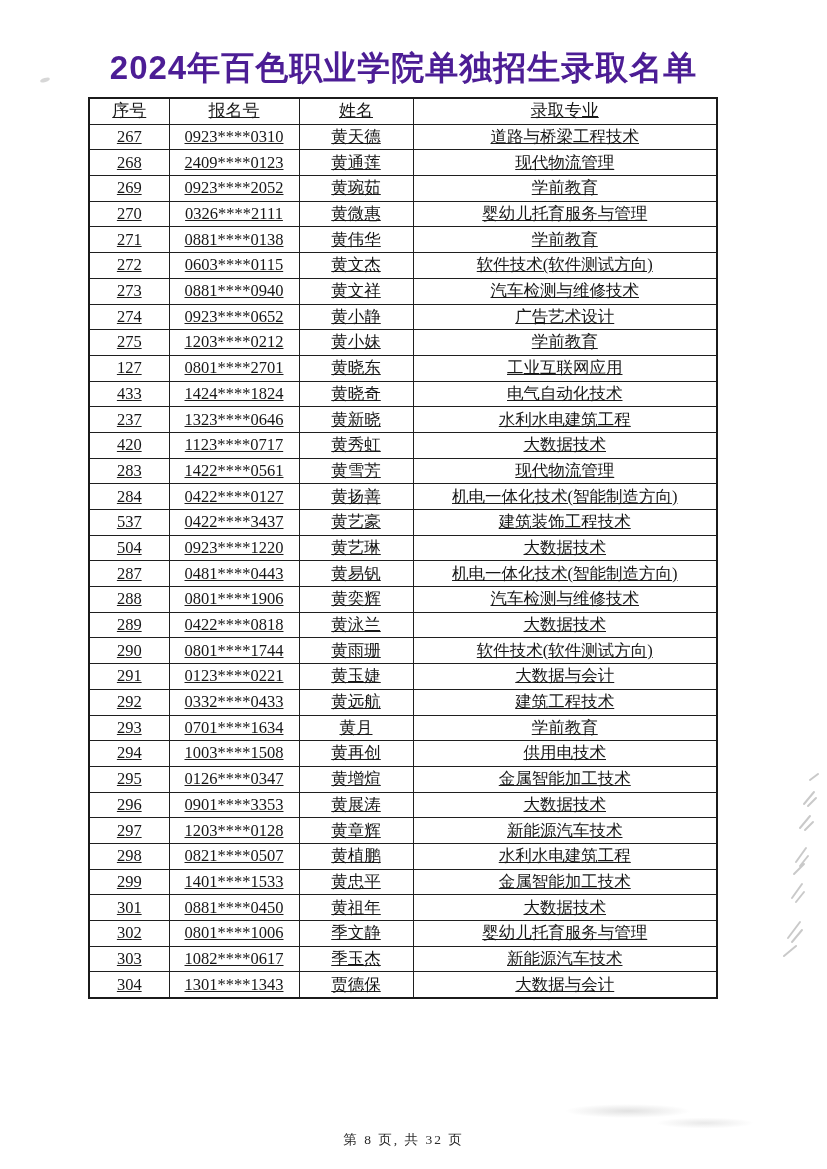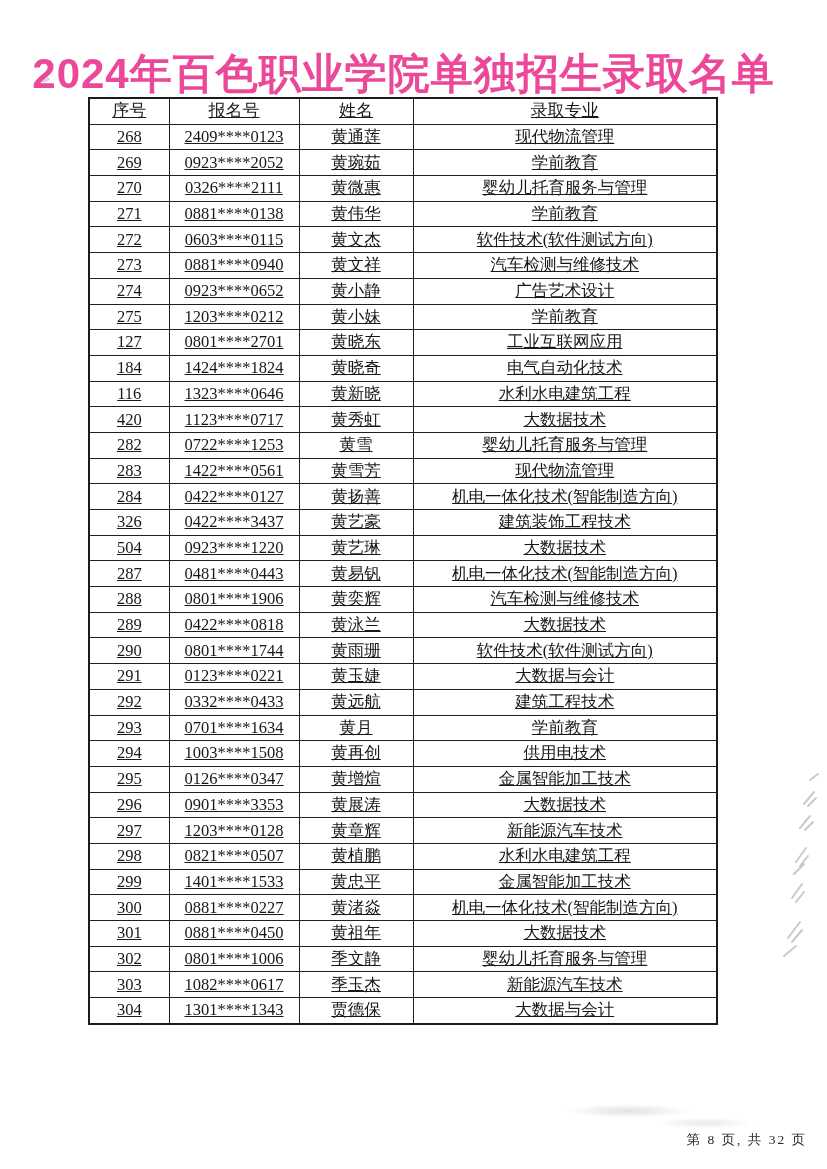--- a/index.html
+++ b/index.html
@@ -16,23 +16,23 @@
     color: #1a1a1a;
   }
   .page-title {
     position: absolute;
     top: 46px;
     left: 0;
     width: 807px;
     text-align: center;
     font-family: "Liberation Sans", sans-serif;
     font-weight: 900;
-    font-size: 42px;
+    font-size: 33px;
     letter-spacing: 1px;
-    color: #ec4899;
+    color: #4c1d95;
     margin: 0;
   }
   .admission-table {
     position: absolute;
     left: 88px;
     top: 97px;
     width: 628px;
     border-collapse: collapse;
     table-layout: fixed;
     border: 2.4px solid #1b1b1b;
@@ -57,21 +57,21 @@
   }
   col.c-no   { width: 80px;  }
   col.c-reg  { width: 130px; }
   col.c-name { width: 114px; }
   col.c-major{ width: 304px; }
   .page-footer {
     position: absolute;
     top: 1131px;
     left: 0;
     width: 807px;
-    text-align: right;
+    text-align: center;
     font-size: 13.5px;
     color: #2a2a2a;
     letter-spacing: 2px;
   }
   .scan-artifact-right {
     position: absolute;
     left: 780px;
     top: 770px;
     width: 45px;
     height: 200px;
@@ -118,20 +118,26 @@
   <thead>
     <tr>
         <th>序号</th>
         <th>报名号</th>
         <th>姓名</th>
         <th>录取专业</th>
       </tr>
   </thead>
   <tbody>
       <tr>
+        <td>267</td>
+        <td>0923****0310</td>
+        <td>黄天德</td>
+        <td>道路与桥梁工程技术</td>
+      </tr>
+      <tr>
         <td>268</td>
         <td>2409****0123</td>
         <td>黄通莲</td>
         <td>现代物流管理</td>
       </tr>
       <tr>
         <td>269</td>
         <td>0923****2052</td>
         <td>黄琬茹</td>
         <td>学前教育</td>
@@ -172,57 +178,51 @@
         <td>黄小妹</td>
         <td>学前教育</td>
       </tr>
       <tr>
         <td>127</td>
         <td>0801****2701</td>
         <td>黄晓东</td>
         <td>工业互联网应用</td>
       </tr>
       <tr>
-        <td>184</td>
+        <td>433</td>
         <td>1424****1824</td>
         <td>黄晓奇</td>
         <td>电气自动化技术</td>
       </tr>
       <tr>
-        <td>116</td>
+        <td>237</td>
         <td>1323****0646</td>
         <td>黄新晓</td>
         <td>水利水电建筑工程</td>
       </tr>
       <tr>
         <td>420</td>
         <td>1123****0717</td>
         <td>黄秀虹</td>
         <td>大数据技术</td>
-      </tr>
-      <tr>
-        <td>282</td>
-        <td>0722****1253</td>
-        <td>黄雪</td>
-        <td>婴幼儿托育服务与管理</td>
       </tr>
       <tr>
         <td>283</td>
         <td>1422****0561</td>
         <td>黄雪芳</td>
         <td>现代物流管理</td>
       </tr>
       <tr>
         <td>284</td>
         <td>0422****0127</td>
         <td>黄扬善</td>
         <td>机电一体化技术(智能制造方向)</td>
       </tr>
       <tr>
-        <td>326</td>
+        <td>537</td>
         <td>0422****3437</td>
         <td>黄艺豪</td>
         <td>建筑装饰工程技术</td>
       </tr>
       <tr>
         <td>504</td>
         <td>0923****1220</td>
         <td>黄艺琳</td>
         <td>大数据技术</td>
       </tr>
@@ -296,26 +296,20 @@
         <td>298</td>
         <td>0821****0507</td>
         <td>黄植鹏</td>
         <td>水利水电建筑工程</td>
       </tr>
       <tr>
         <td>299</td>
         <td>1401****1533</td>
         <td>黄忠平</td>
         <td>金属智能加工技术</td>
-      </tr>
-      <tr>
-        <td>300</td>
-        <td>0881****0227</td>
-        <td>黄渚焱</td>
-        <td>机电一体化技术(智能制造方向)</td>
       </tr>
       <tr>
         <td>301</td>
         <td>0881****0450</td>
         <td>黄祖年</td>
         <td>大数据技术</td>
       </tr>
       <tr>
         <td>302</td>
         <td>0801****1006</td>

